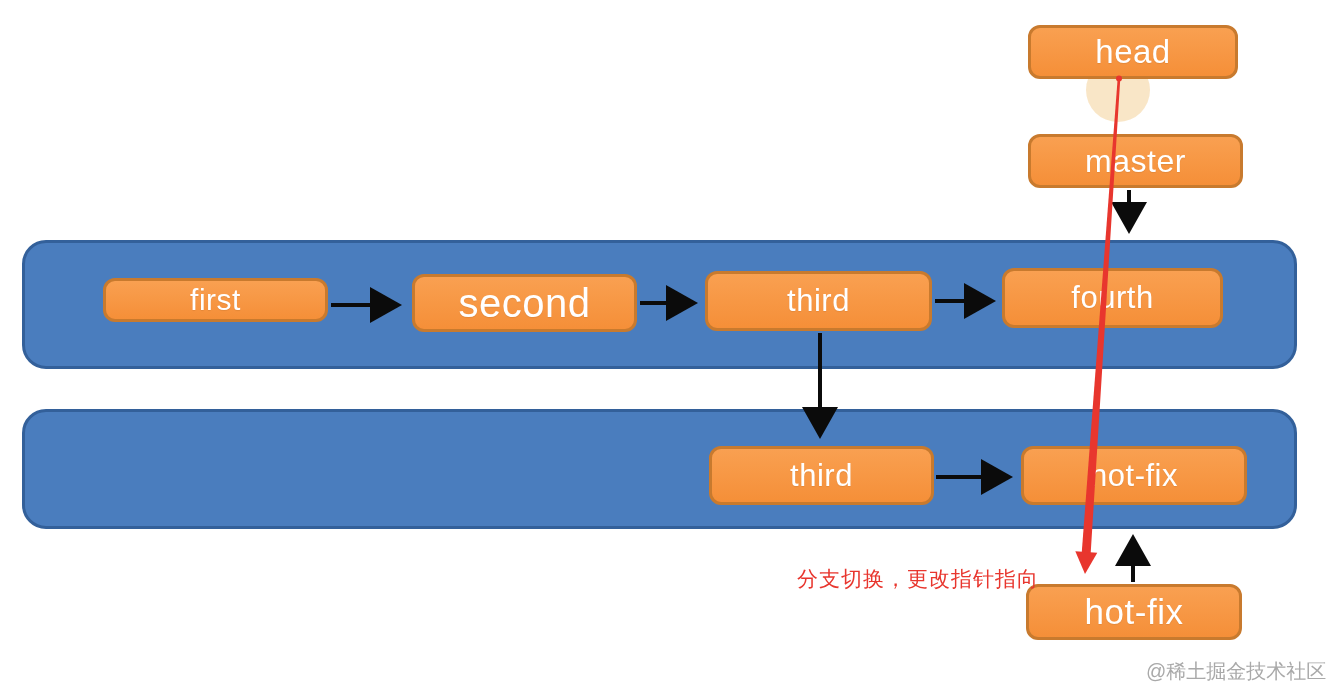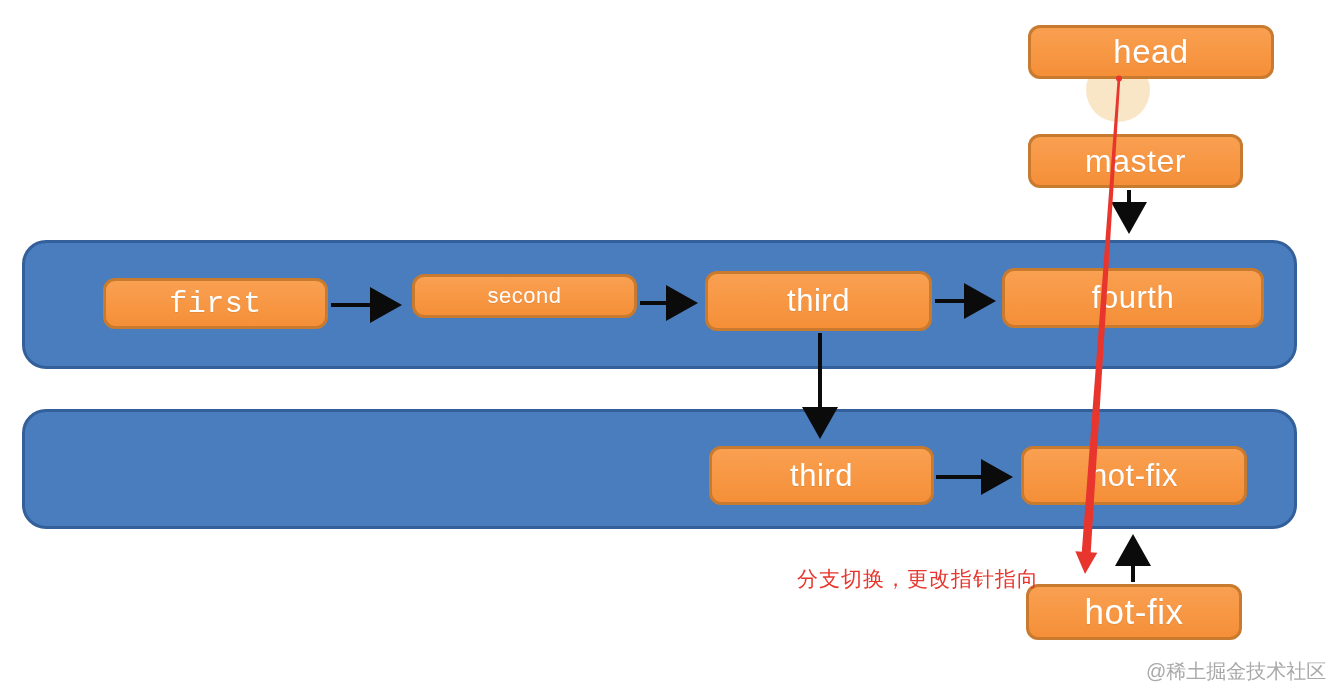--- a/index.html
+++ b/index.html
@@ -25,26 +25,26 @@
     box-sizing:border-box;
     display:flex;align-items:center;justify-content:center;
     background:linear-gradient(180deg,var(--node-fill-top),var(--node-fill-bottom));
     border:3px solid var(--node-border);
     border-radius:12px;
     color:var(--text-white);
     z-index:3;
     letter-spacing:0.5px;
     text-shadow:0 1px 1px rgba(0,0,0,0.08);
   }
-  .n-head   {left:1028px;top:25px; width:246px;height:54px;font-size:33px;}
+  .n-head   {left:1028px;top:25px; width:210px;height:54px;font-size:33px;}
   .n-master {left:1028px;top:134px;width:215px;height:54px;font-size:32px;text-align:right;}
-  .n-first  {left:103px; top:278px;width:225px;height:51px;font-size:30px;font-family:Liberation Mono, monospace;}
-  .n-second {left:412px; top:274px;width:225px;height:44px;font-size:22px;}
+  .n-first  {left:103px; top:278px;width:225px;height:44px;font-size:30px;}
+  .n-second {left:412px; top:274px;width:225px;height:58px;font-size:40px;}
   .n-third  {left:705px; top:271px;width:227px;height:60px;font-size:31px;}
-  .n-fourth {left:1002px;top:268px;width:262px;height:60px;font-size:31px;}
+  .n-fourth {left:1002px;top:268px;width:221px;height:60px;font-size:31px;}
   .n-third2 {left:709px; top:446px;width:225px;height:59px;font-size:31px;}
   .n-hotfix2{left:1021px;top:446px;width:226px;height:59px;font-size:31px;}
   .n-hotfix3{left:1026px;top:584px;width:216px;height:56px;font-size:35px;}
   .highlight-circle{
     position:absolute;
     left:1086px;top:58px;width:64px;height:64px;
     border-radius:50%;
     background:var(--highlight-circle);
     opacity:0.85;
     z-index:2;

